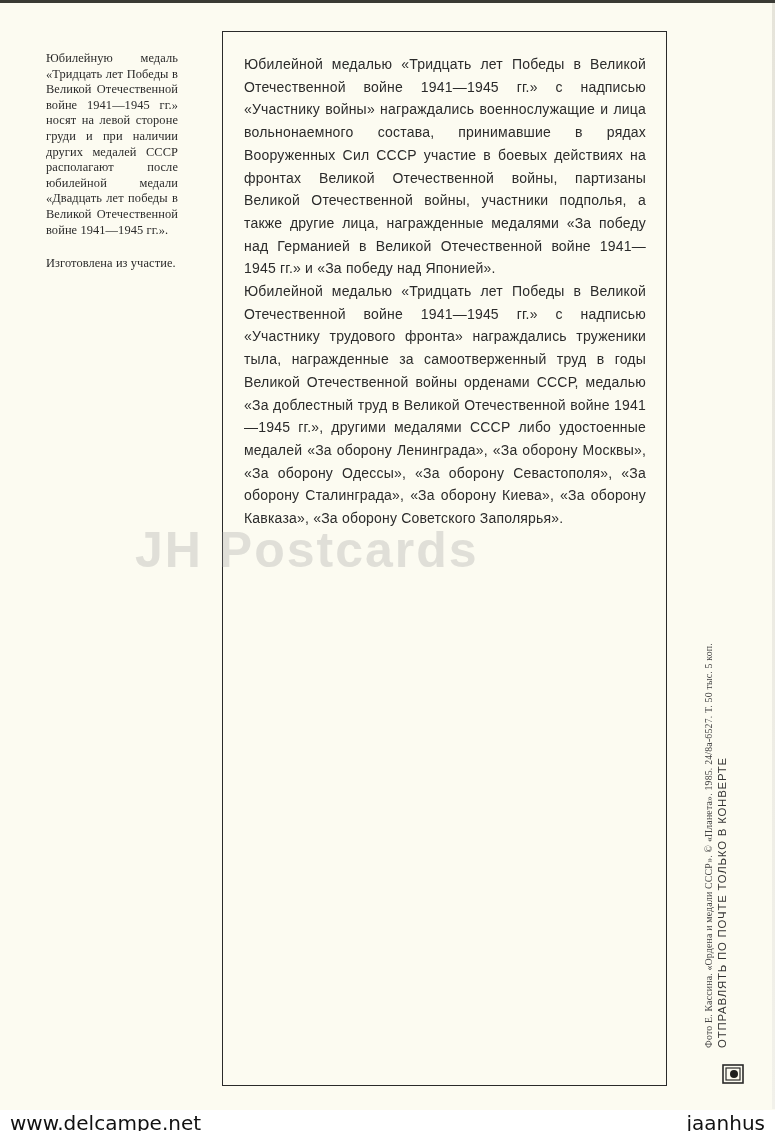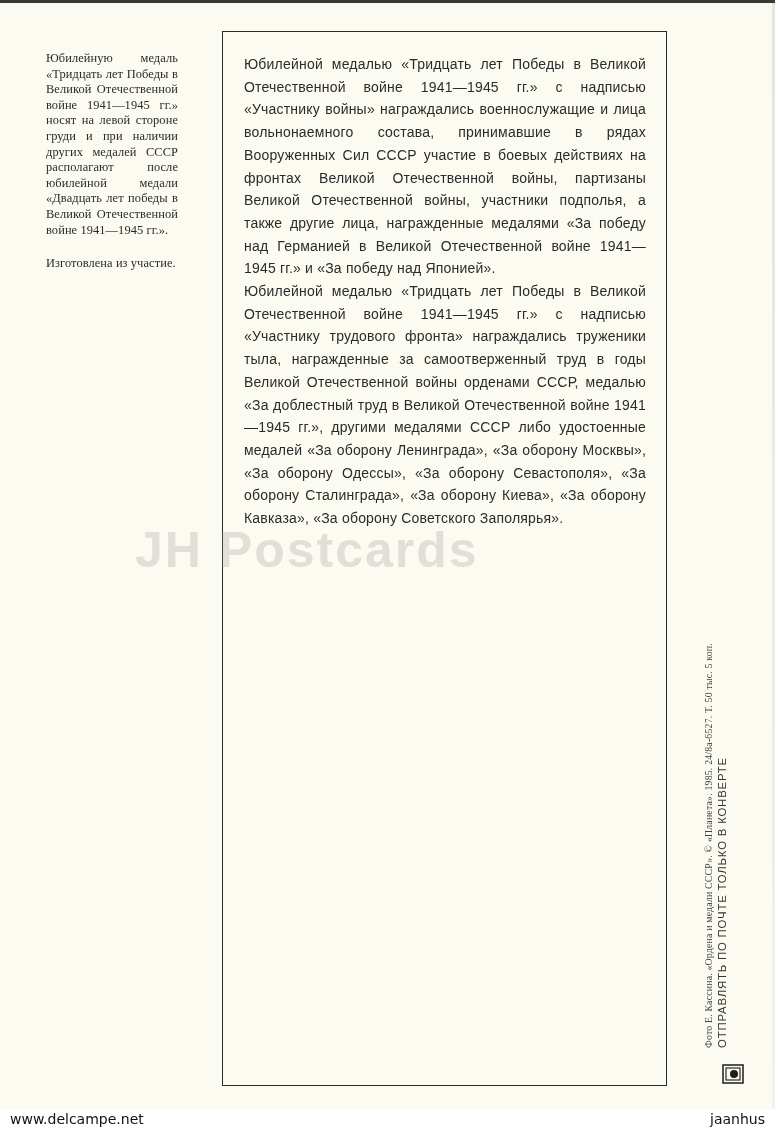--- a/index.html
+++ b/index.html
@@ -53,21 +53,21 @@
     }
     .vertical .mail-note {
       display: block; font-size: 11.4px; line-height: 15px; color: #333;
       letter-spacing: 0.8px; font-family: "Liberation Sans", "DejaVu Sans", sans-serif;
     }
     .logo {
       position: absolute; left: 722px; top: 1061px; width: 22px; height: 20px;
     }
     .footer {
       position: absolute; left: 0; top: 1110px; width: 775px; height: 21px;
-      font-family: "DejaVu Sans", sans-serif; font-size: 14px; color: #111;
+      font-family: "DejaVu Sans", sans-serif; font-size: 20px; color: #111;
     }
     .footer .left { position: absolute; left: 10px; top: 1px; }
     .footer .right { position: absolute; right: 10px; top: 1px; text-align: right; }
   </style>
 </head>
 <body>
 
 <div class="card">
 
   <div class="side-caption">

